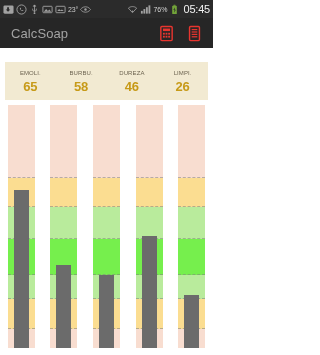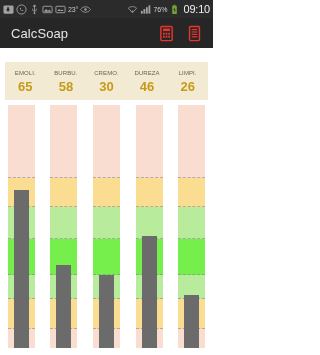--- a/index.html
+++ b/index.html
@@ -65,21 +65,21 @@
   
   #app-bar {
     height: 30px;
     background: #262626;
     display: flex;
     align-items: center;
     padding: 0 9px 0 11px;
     box-sizing: border-box;
   }
   #app-title {
-    color: #e5e5e5;
+    color: #a3a3a3;
     font-size: 13px;
     flex: 1 1 auto;
     letter-spacing: .1px;
   }
   .appbar-action {
     width: 19px;
     height: 19px;
     margin-left: 9px;
     display: flex;
     align-items: center;
@@ -227,21 +227,21 @@
     </span>
     <span class="sb-pct">76%</span>
     <span class="sb-ico">
       <svg viewBox="0 0 24 24" width="11" height="11">
           <rect x="7" y="4" width="10" height="18" rx="1.5" fill="#8fd43f"></rect>
           <rect x="9.5" y="1.5" width="5" height="2.5" rx="1" fill="#8fd43f"></rect>
           <path d="M13 7l-3.5 6h2.5L11 19l4-6.5h-2.5L13 7z" fill="#2b2b2b"></path>
         </svg>
     </span>
   </div>
-  <span id="status-clock">09:10</span>
+  <span id="status-clock">05:45</span>
 </div>
 
 <div id="app-bar">
   <span id="app-title">CalcSoap</span>
 
   <div class="appbar-action">
     <svg viewBox="0 0 24 24" width="17" height="17">
       <rect x="4" y="2" width="16" height="20" rx="1.5" fill="none" stroke="#e8352f" stroke-width="2"></rect>
       <rect x="7" y="5" width="10" height="3.6" fill="#e8352f"></rect>
       <rect x="7" y="11" width="2.6" height="2.6" fill="#e8352f"></rect>
@@ -269,24 +269,20 @@
   <div id="stats-header">
       <div class="stat-cell">
         <div class="stat-label">EMOLI.</div>
         <div class="stat-value">65</div>
       </div>
       <div class="stat-cell">
         <div class="stat-label">BURBU.</div>
         <div class="stat-value">58</div>
       </div>
       <div class="stat-cell">
-        <div class="stat-label">CREMO.</div>
-        <div class="stat-value">30</div>
-      </div>
-      <div class="stat-cell">
         <div class="stat-label">DUREZA</div>
         <div class="stat-value">46</div>
       </div>
       <div class="stat-cell">
         <div class="stat-label">LIMPI.</div>
         <div class="stat-value">26</div>
       </div>
     </div>
 
   <div id="chart">

